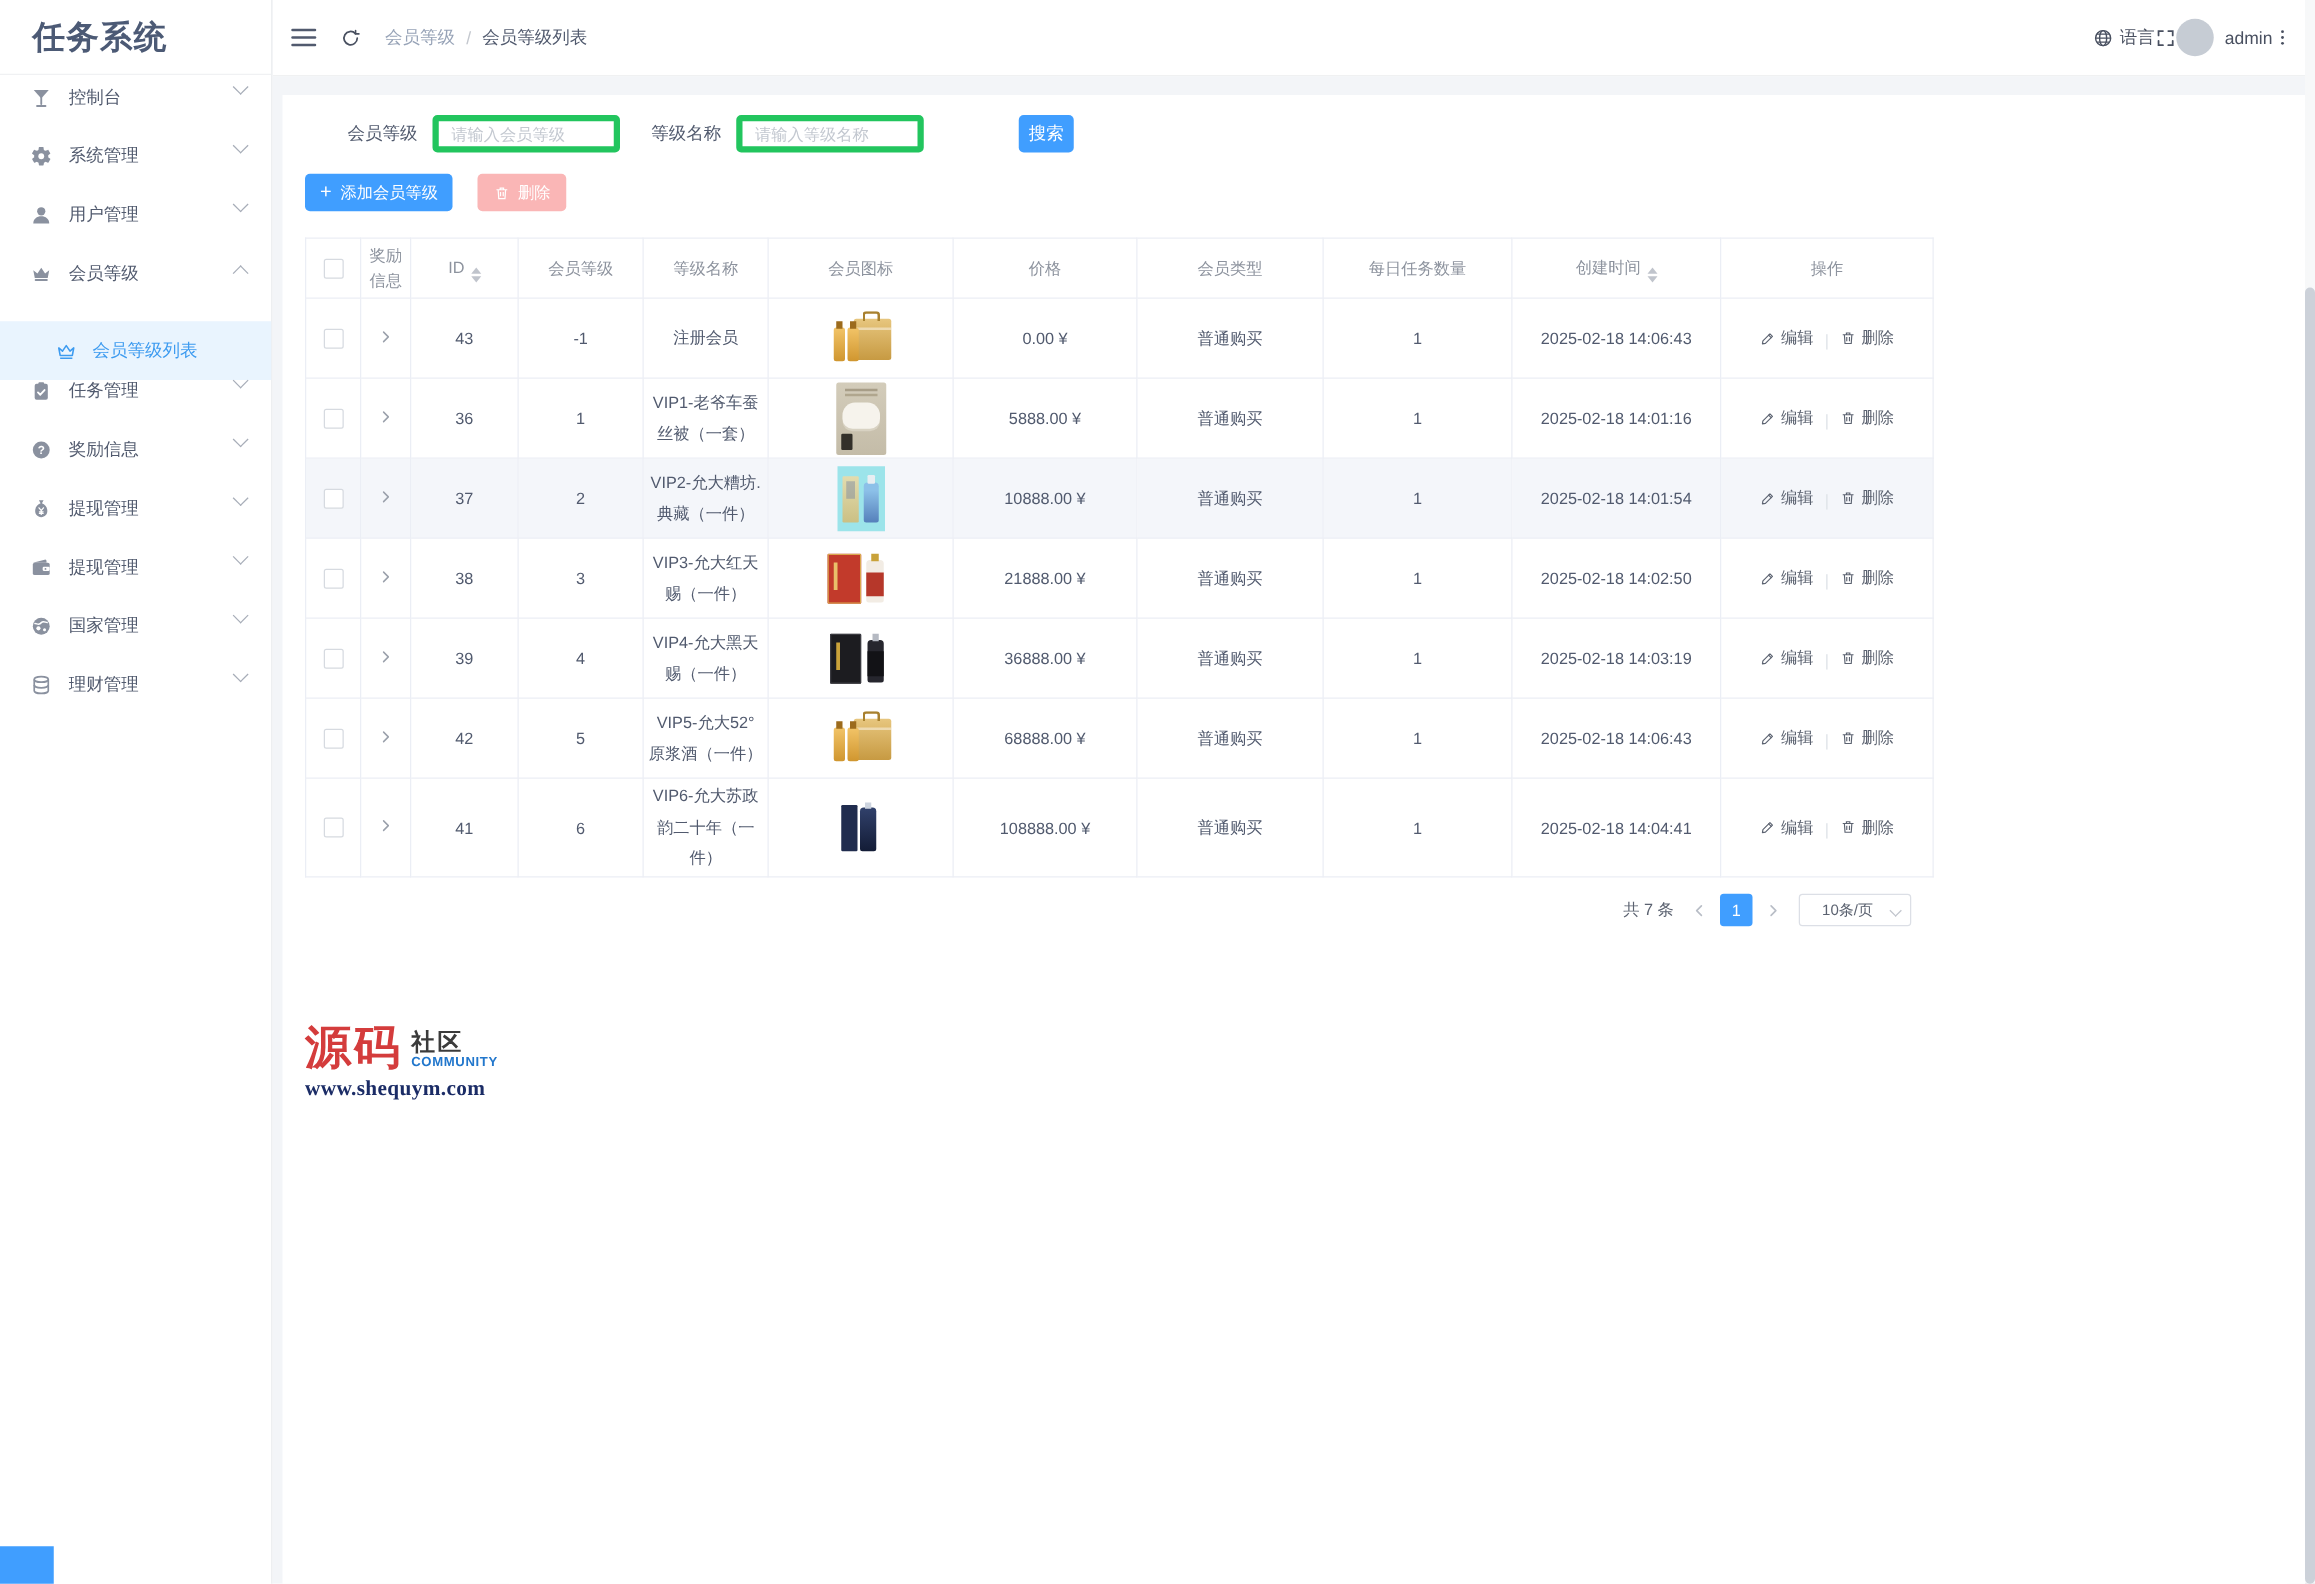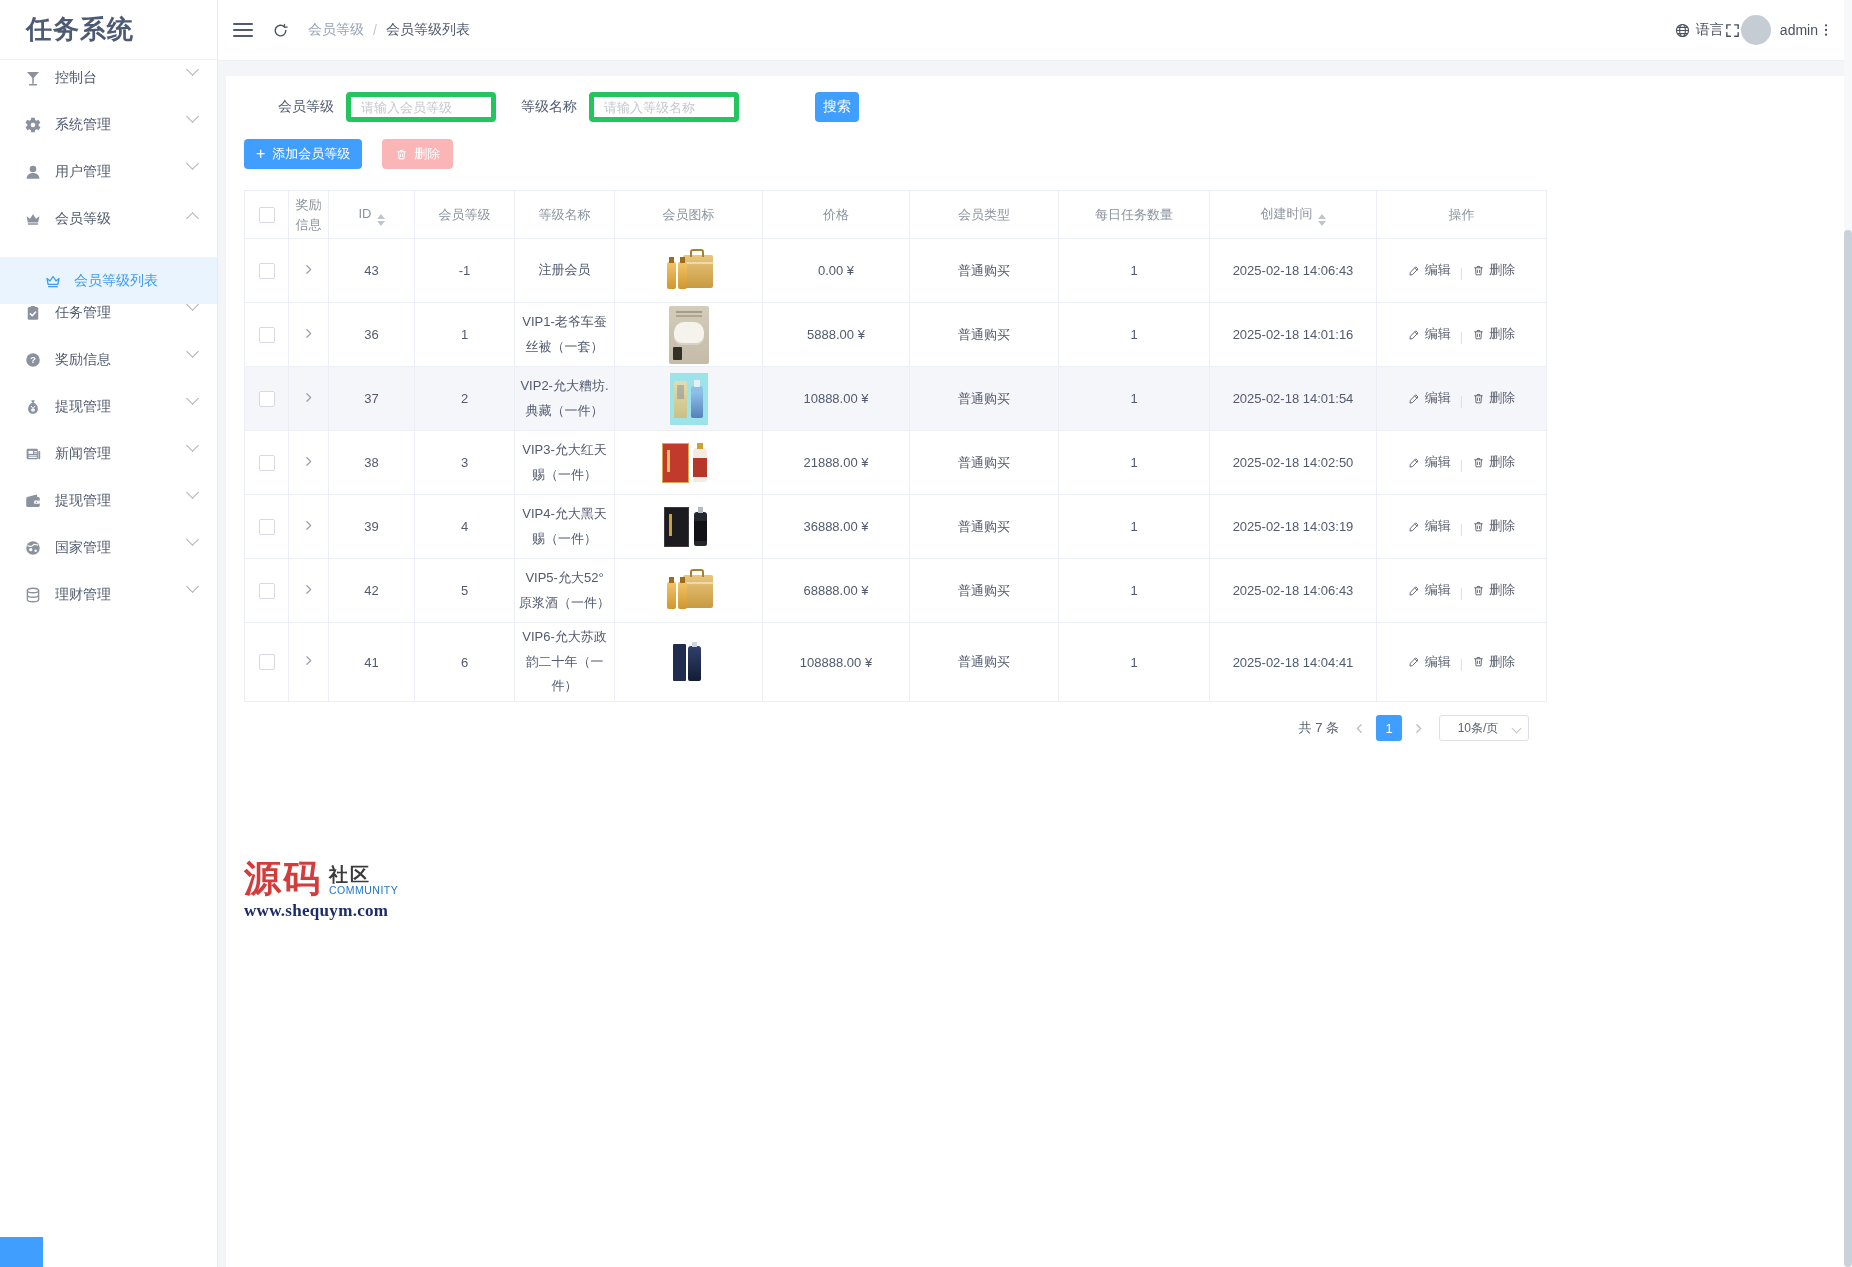--- a/index.html
+++ b/index.html
@@ -113,26 +113,26 @@
   .pg-arrow{display:inline-flex;color:#b8bdc6;cursor:pointer;margin-right:10px}
   .pg-arrow.next{margin-left:0;margin-right:14px}
   .pg-page{width:26px;height:26px;background:#409eff;color:#fff;border-radius:3px;display:inline-flex;
            align-items:center;justify-content:center;margin-right:10px;cursor:pointer}
   .pg-size{position:relative;width:90px;height:26px;border:1px solid #dcdfe6;border-radius:3px;display:inline-flex;
            align-items:center;justify-content:center;font-size:12px;color:#5b6270;cursor:pointer;box-sizing:border-box;
            padding-right:12px;background:#fff}
   .pg-size .sel-caret{position:absolute;right:8px;top:9px;width:6px;height:6px;border-right:1.4px solid #c0c4cc;
                       border-bottom:1.4px solid #c0c4cc;transform:rotate(45deg)}
   
-  .brand{margin-top:120px;width:max-content}
+  .brand{margin-top:80px;width:max-content}
   .brand-top{display:flex;align-items:flex-end;gap:7px}
   .brand-main{font-size:37px;line-height:.95;color:#d43c3c;font-weight:bold;font-family:"Liberation Serif","DejaVu Serif",serif;letter-spacing:2px}
   .brand-right{display:flex;flex-direction:column;line-height:1.05}
   .brand-sub{font-size:19px;color:#3b3b3b;font-weight:bold;letter-spacing:2px}
-  .brand-en{font-size:10.5px;color:#2277cc;font-weight:normal;letter-spacing:.5px}
+  .brand-en{font-size:10.5px;color:#2277cc;font-weight:bold;letter-spacing:.5px}
   .brand-site{font-size:17px;font-weight:bold;color:#1b2c66;font-family:"Liberation Serif","DejaVu Serif",serif;margin-top:5px;letter-spacing:.3px}
   
   .scrollbar{position:fixed;top:0;right:0;bottom:0;width:8px;background:#f7f8f9;z-index:8}
   .scroll-thumb{position:absolute;top:230px;bottom:0;width:8px;background:#ccd1d9;border-radius:4px;cursor:pointer}
   .corner-box{position:fixed;left:0;bottom:0;width:43px;height:30px;background:#409eff;z-index:9;cursor:pointer}
 </style>
 </head>
 <body>
 
 <div class="sidebar">
@@ -211,32 +211,20 @@
         <span class="mi-chev"></span>
       </div>
       <div class="menu-item">
         <span class="mi-icon">
           <svg viewBox="0 0 24 24">
             <path d="M9.5 3h5l-1.8 3.2c3.3 1 5.8 4.2 5.8 8.3 0 3.6-2.7 6.5-6.5 6.5s-6.5-2.9-6.5-6.5c0-4.1 2.5-7.3 5.8-8.3z" fill="currentColor"></path>
             <path d="M9.6 11l2.4 2.9 2.4-2.9M12 14v4M10 15.3h4M10 17h4" stroke="#fff" stroke-width="1.3" fill="none" stroke-linecap="round"></path>
           </svg>
         </span>
         <span class="mi-label">提现管理</span>
-        <span class="mi-chev"></span>
-      </div>
-      <div class="menu-item">
-        <span class="mi-icon">
-          <svg viewBox="0 0 24 24">
-            <rect x="3.5" y="5" width="15" height="14" rx="1.5" fill="currentColor"></rect>
-            <rect x="19.2" y="8" width="2.4" height="11" rx="1" fill="currentColor"></rect>
-            <rect x="6" y="7.8" width="6" height="4" fill="#fff"></rect>
-            <path d="M13.6 8.6h3.4M13.6 10.9h3.4M6 14.4h11M6 16.6h11" stroke="#fff" stroke-width="1.3"></path>
-          </svg>
-        </span>
-        <span class="mi-label">新闻管理</span>
         <span class="mi-chev"></span>
       </div>
       <div class="menu-item">
         <span class="mi-icon">
           <svg viewBox="0 0 24 24">
             <path d="M3 7l12.6-3.4a1.6 1.6 0 0 1 2 1.5V7" fill="currentColor"></path>
             <rect x="3" y="6.8" width="18" height="13.2" rx="2" fill="currentColor"></rect>
             <rect x="13.5" y="11.3" width="7.5" height="4.4" rx="1.2" fill="#fff"></rect>
             <circle cx="16.5" cy="13.5" r="1" fill="currentColor"></circle>
           </svg>

